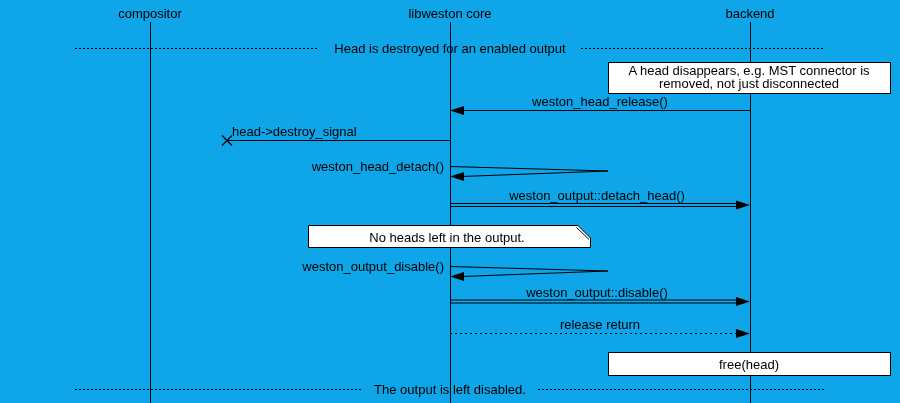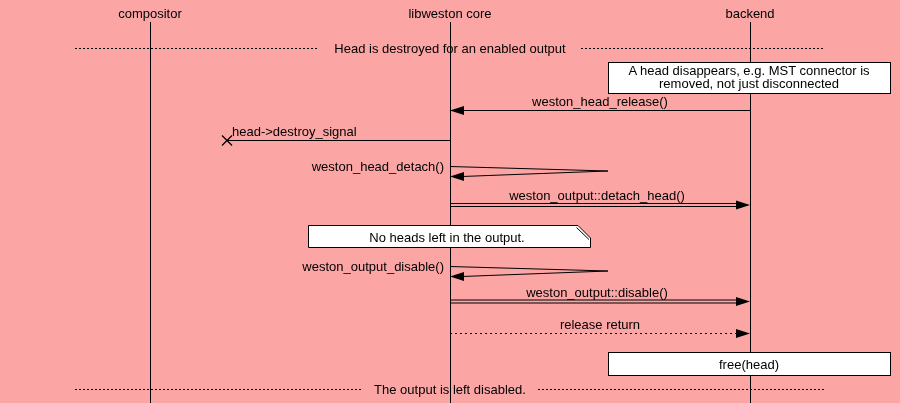--- a/index.html
+++ b/index.html
@@ -4,21 +4,21 @@
 <style>
   html, body {
     margin: 0;
     padding: 0;
     background: #ffffff;
   }
   .diagram-wrap {
     position: relative;
     width: 900px;
     height: 403px;
-    background: #fca5a5;
+    background: #0ea5e9;
     overflow: hidden;
   }
   svg text {
     font-family: "Liberation Sans", sans-serif;
     font-size: 13px;
     fill: #000000;
   }
   .lifeline { stroke: #000000; stroke-width: 1; }
   .msgline  { stroke: #000000; stroke-width: 1; fill: none; }
   .dashline { stroke: #000000; stroke-width: 1; stroke-dasharray: 2 2; }

